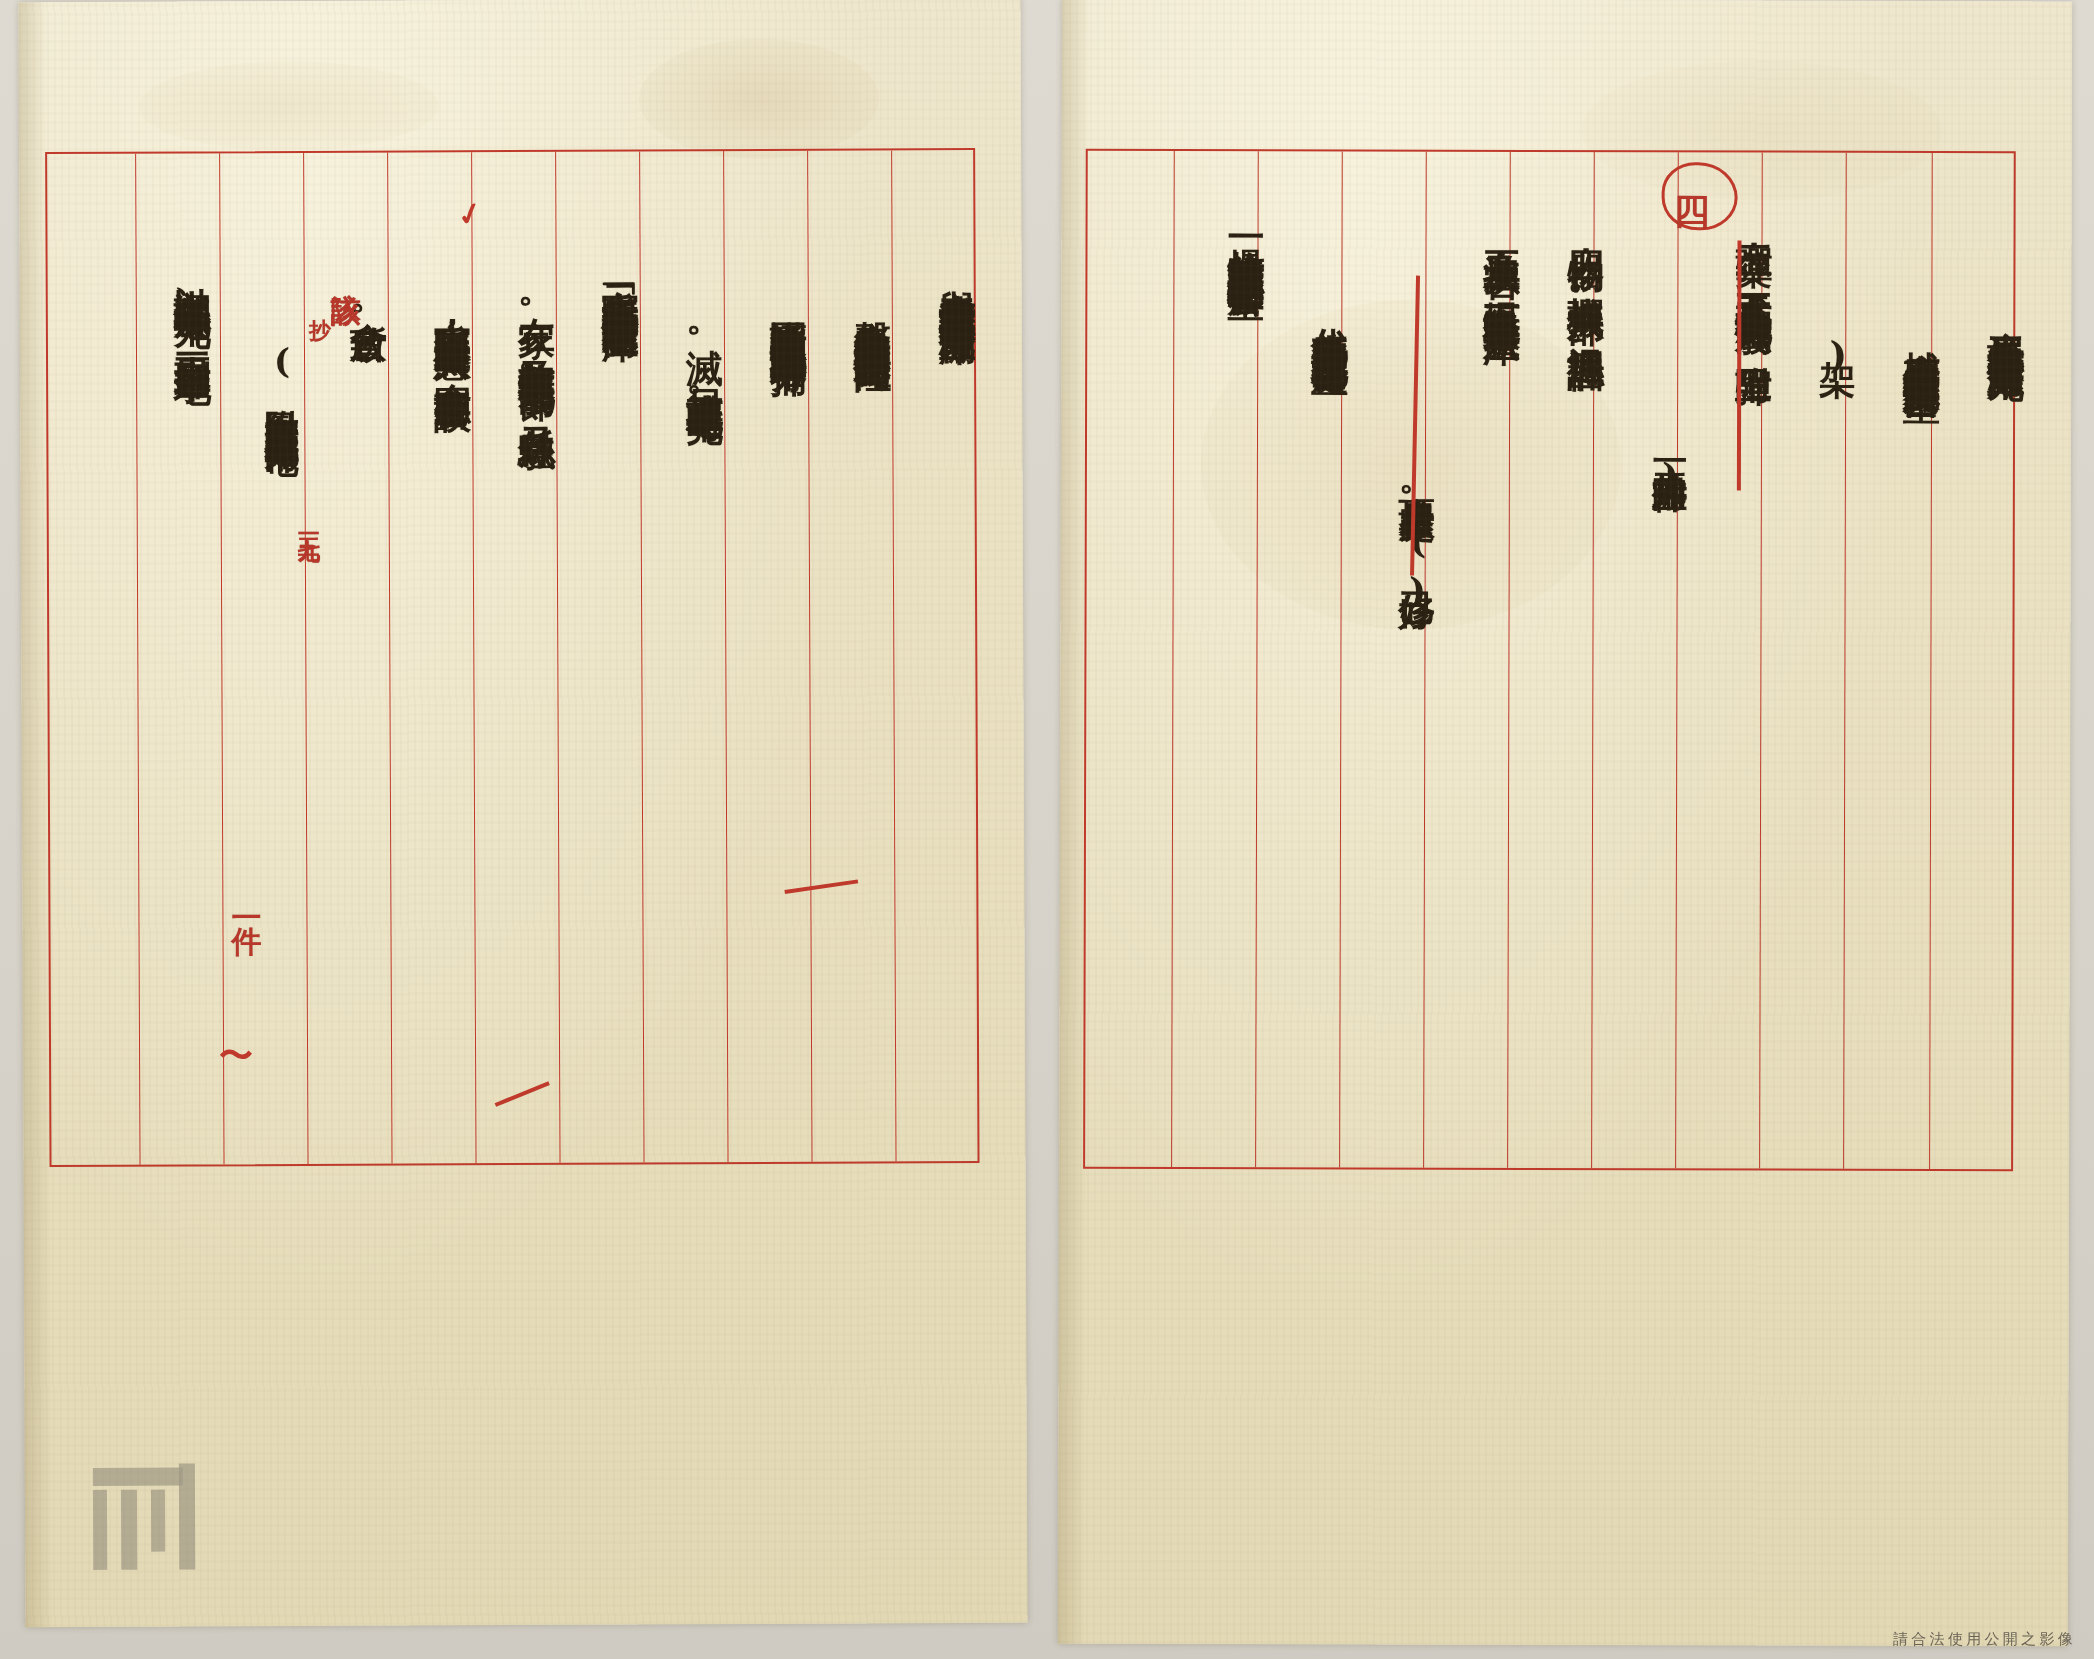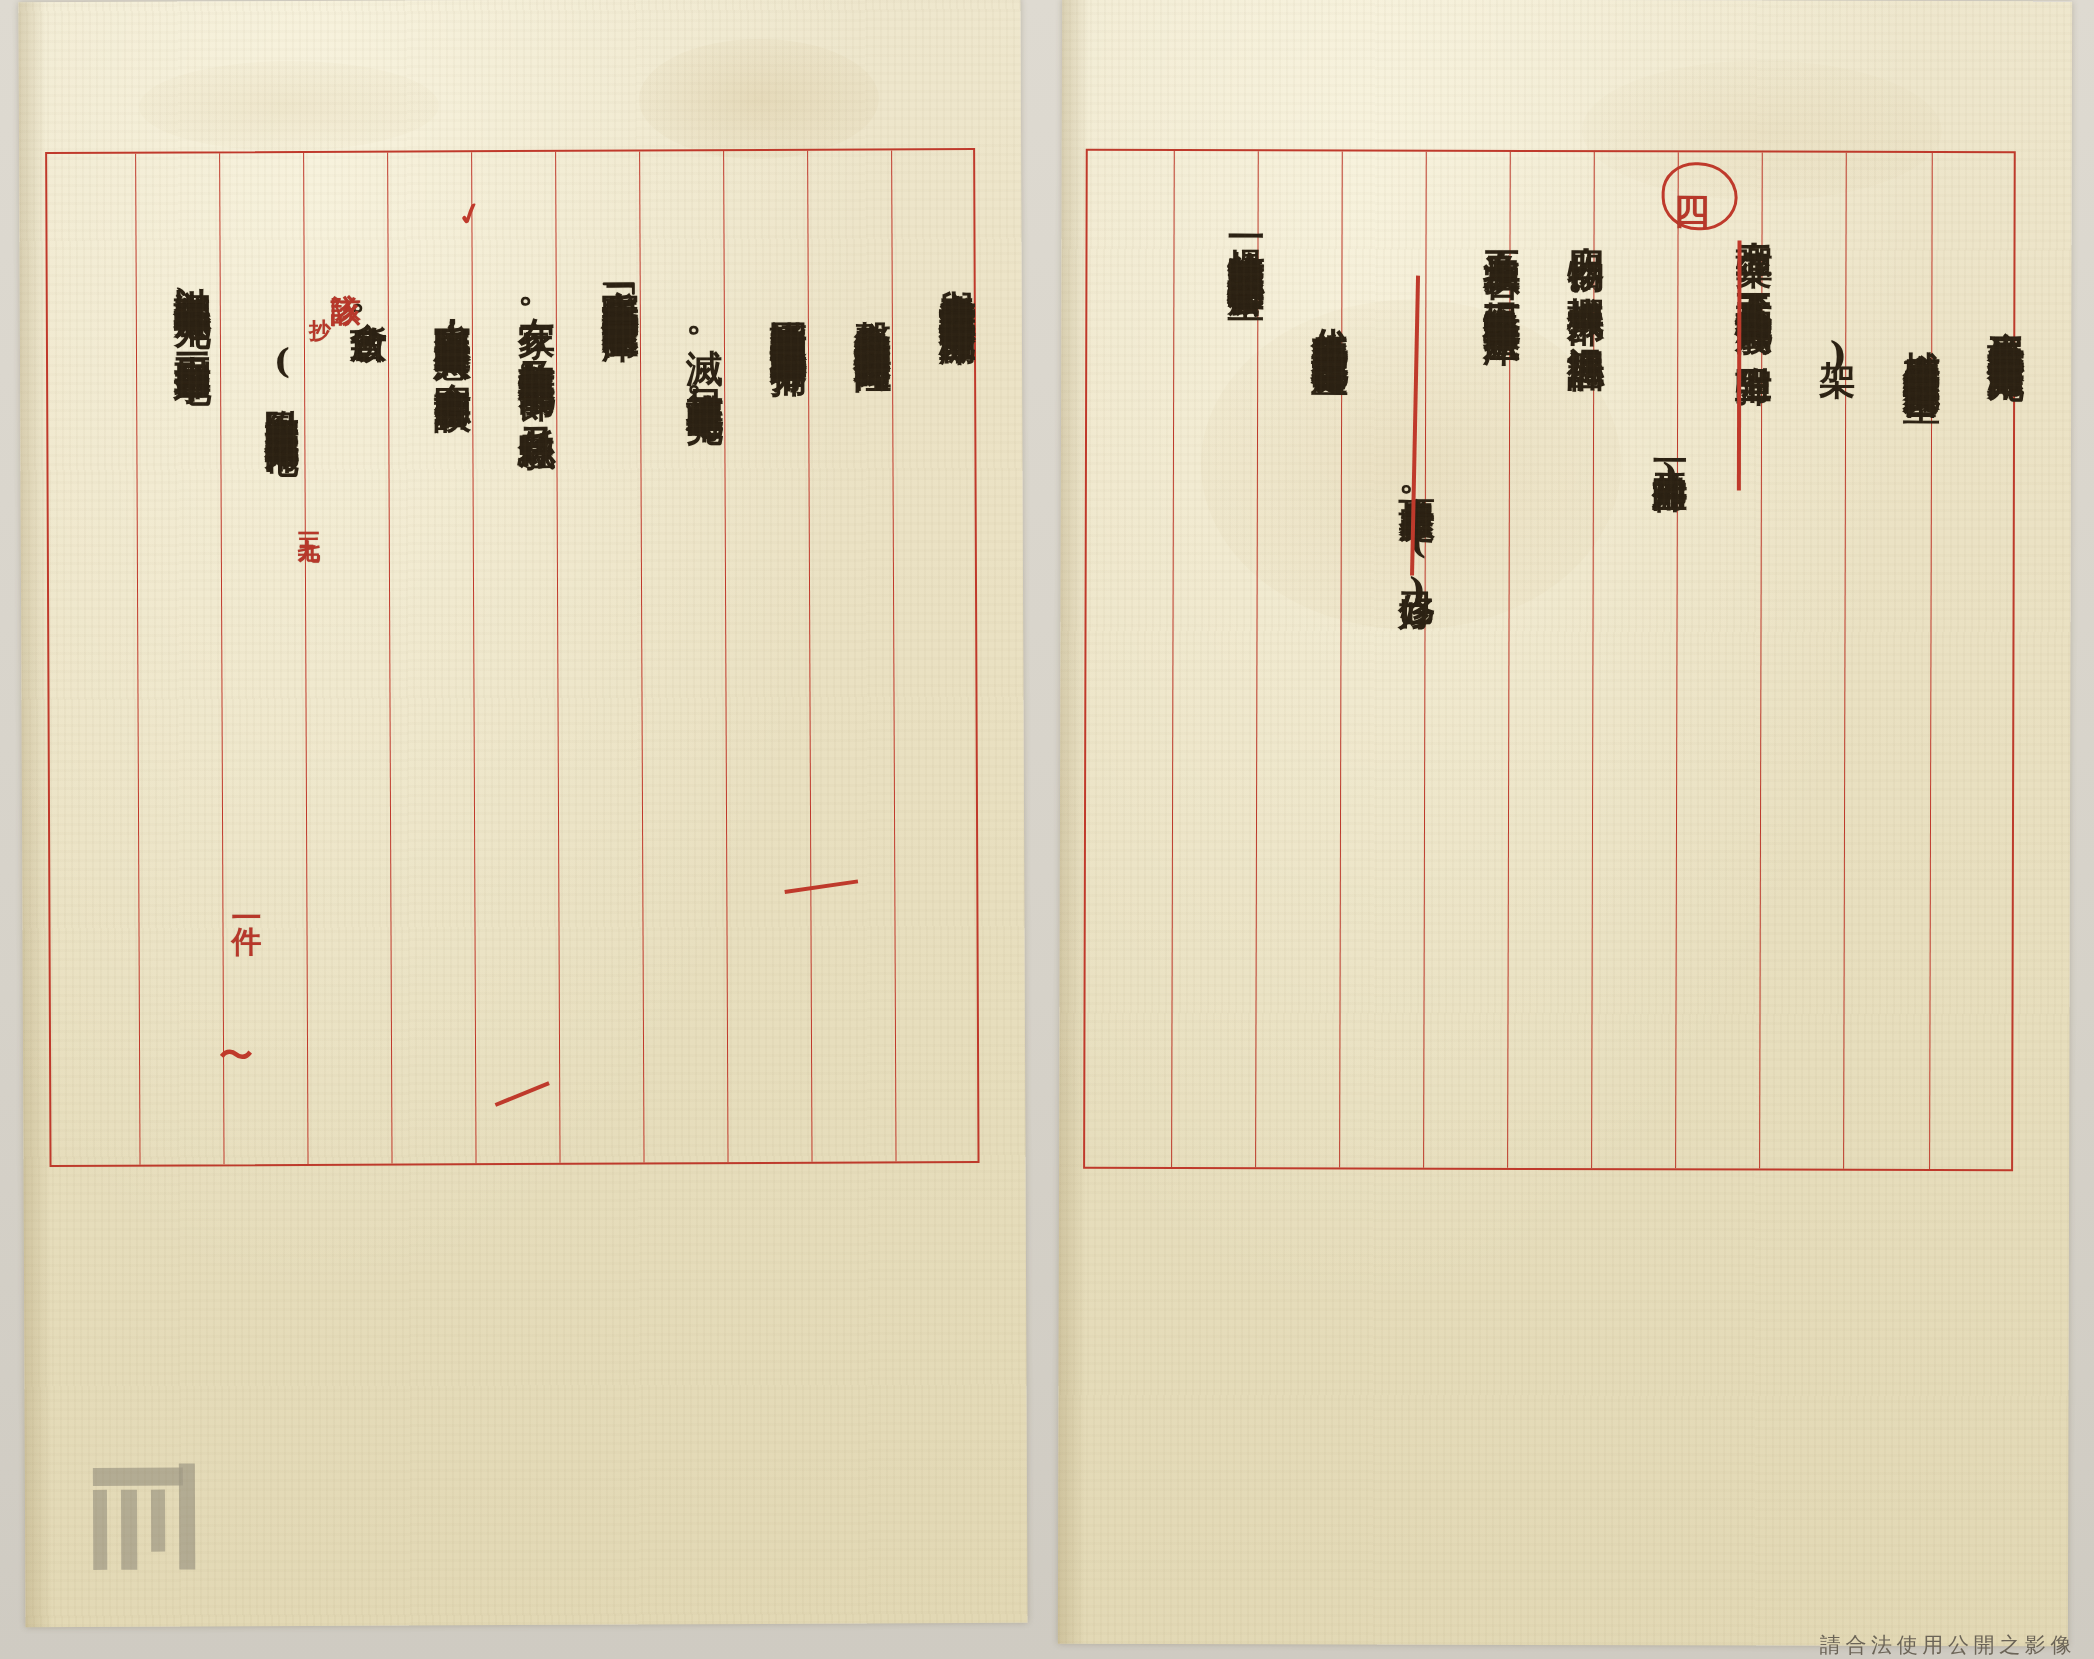--- a/index.html
+++ b/index.html
@@ -126,23 +126,23 @@
   #seal .blk {
     position: absolute;
     background: #6e6a60;
     opacity: 0.75;
   }
 
   
   #footer-note {
     position: absolute;
     right: 18px;
-    bottom: 0;
-    font-family: "DejaVu Serif", serif;
-    font-size: 21px;
+    bottom: 10px;
+    font-family: "DejaVu Serif", serif;
+    font-size: 15px;
     color: #6b6457;
     letter-spacing: 0.22em;
   }
 
   .texture {
     position: absolute;
     inset: 0;
     pointer-events: none;
     background:
       repeating-linear-gradient(90deg, rgba(120,100,60,0.035) 0 2px, rgba(255,255,255,0) 2px 7px),

